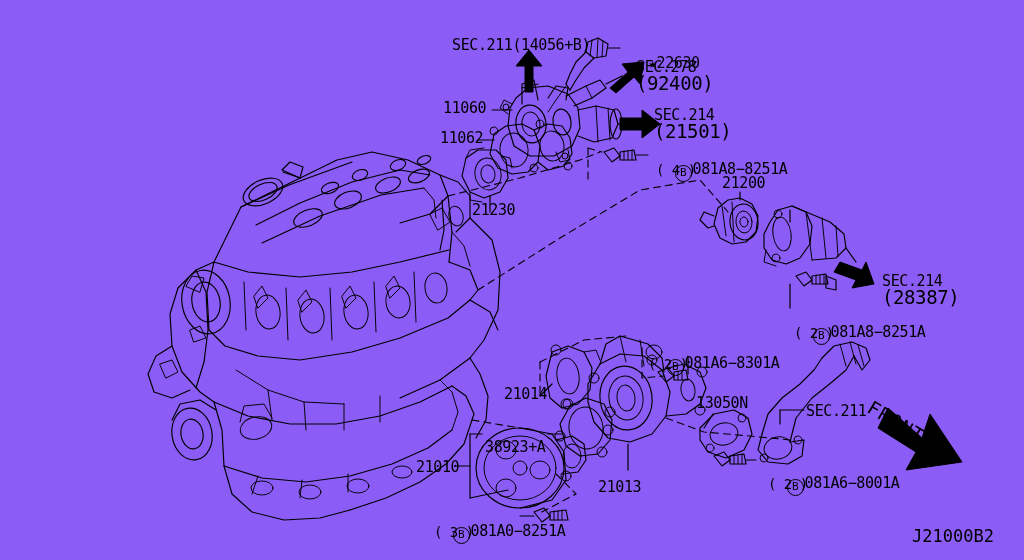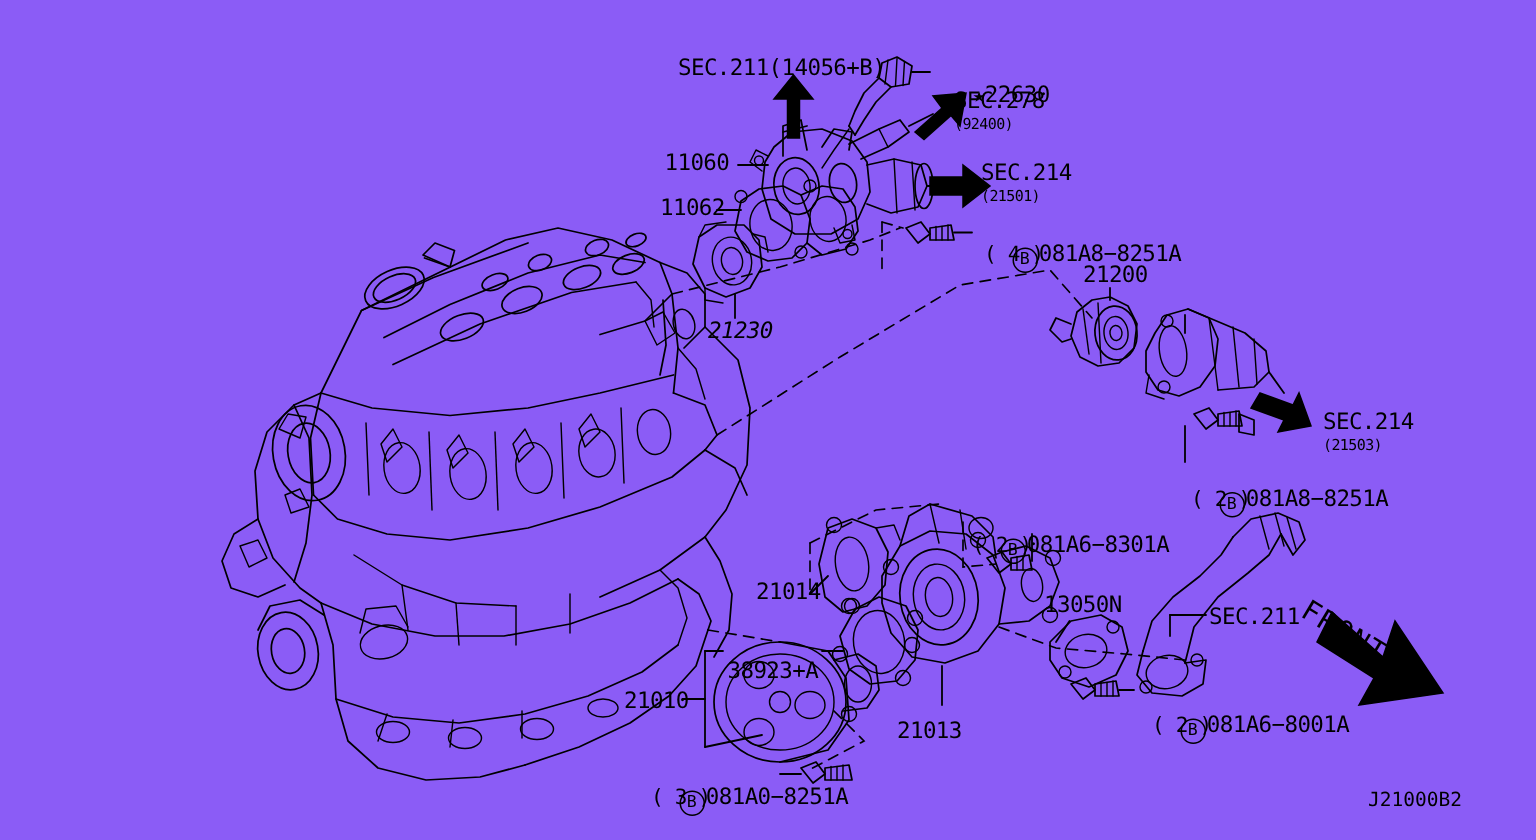--- a/index.html
+++ b/index.html
@@ -15,21 +15,21 @@
   #artwork{position:absolute;left:0;top:0;width:1024px;height:560px;}
   .lbl{
     position:absolute;
     font-family:"DejaVu Sans Mono","Liberation Mono",monospace;
     font-size:15px;
     line-height:15px;
     letter-spacing:-0.4px;
     white-space:pre;
     color:#000;
   }
-  .lbl.sub{font-size:10px;}
+  .lbl.sub{font-size:19px;}
   .qty{font-size:14px;letter-spacing:-0.5px;}
   .star{font-size:14px;}
   .bcirc{
     display:inline-block;
     width:15px;height:15px;
     border:1.3px solid #000;
     border-radius:50%;
     text-align:center;
     line-height:13px;
     font-size:11px;
@@ -40,21 +40,21 @@
     position:absolute;
     font-family:"DejaVu Sans Mono","Liberation Mono",monospace;
     font-size:19px;
     letter-spacing:1px;
     transform:rotate(31deg);
     transform-origin:left top;
     color:#000;
   }
   .docid{
     position:absolute;
-    font-size:13px;
+    font-size:17px;
     letter-spacing:0px;
   }
 </style>
 </head>
 <body>
 
 <div id="sheet">
 
   <svg id="artwork" viewBox="0 0 1024 560" xmlns="http://www.w3.org/2000/svg">
     <defs>
@@ -449,27 +449,27 @@
   <div class="lbl" style="left:654px;top:108px;">SEC.214</div>
   <div class="lbl sub" style="left:654px;top:124px;">(21501)</div>
 
   <div class="lbl" style="left:440px;top:131px;">11062</div>
 
   <div class="lbl" style="left:640px;top:147px;">
     <span class="bcirc">B</span><span>081A8−8251A</span>
   </div>
   <div class="lbl qty" style="left:656px;top:163px;">( 4 )</div>
 
-  <div class="lbl" style="left:472px;top:213px;font-style:italic;">21230</div>
+  <div class="lbl" style="left:472px;top:203px;">21230</div>
 
   <div class="lbl" style="left:722px;top:176px;">21200</div>
 
 
   <div class="lbl" style="left:882px;top:274px;">SEC.214</div>
-  <div class="lbl sub" style="left:882px;top:290px;">(21503)</div>
+  <div class="lbl sub" style="left:882px;top:290px;">(28387)</div>
 
   <div class="lbl" style="left:778px;top:310px;">
     <span class="bcirc">B</span><span>081A8−8251A</span>
   </div>
   <div class="lbl qty" style="left:794px;top:326px;">( 2 )</div>
 
   <div class="lbl" style="left:632px;top:341px;">
     <span class="bcirc">B</span><span>081A6−8301A</span>
   </div>
   <div class="lbl qty" style="left:648px;top:357px;">( 2 )</div>

